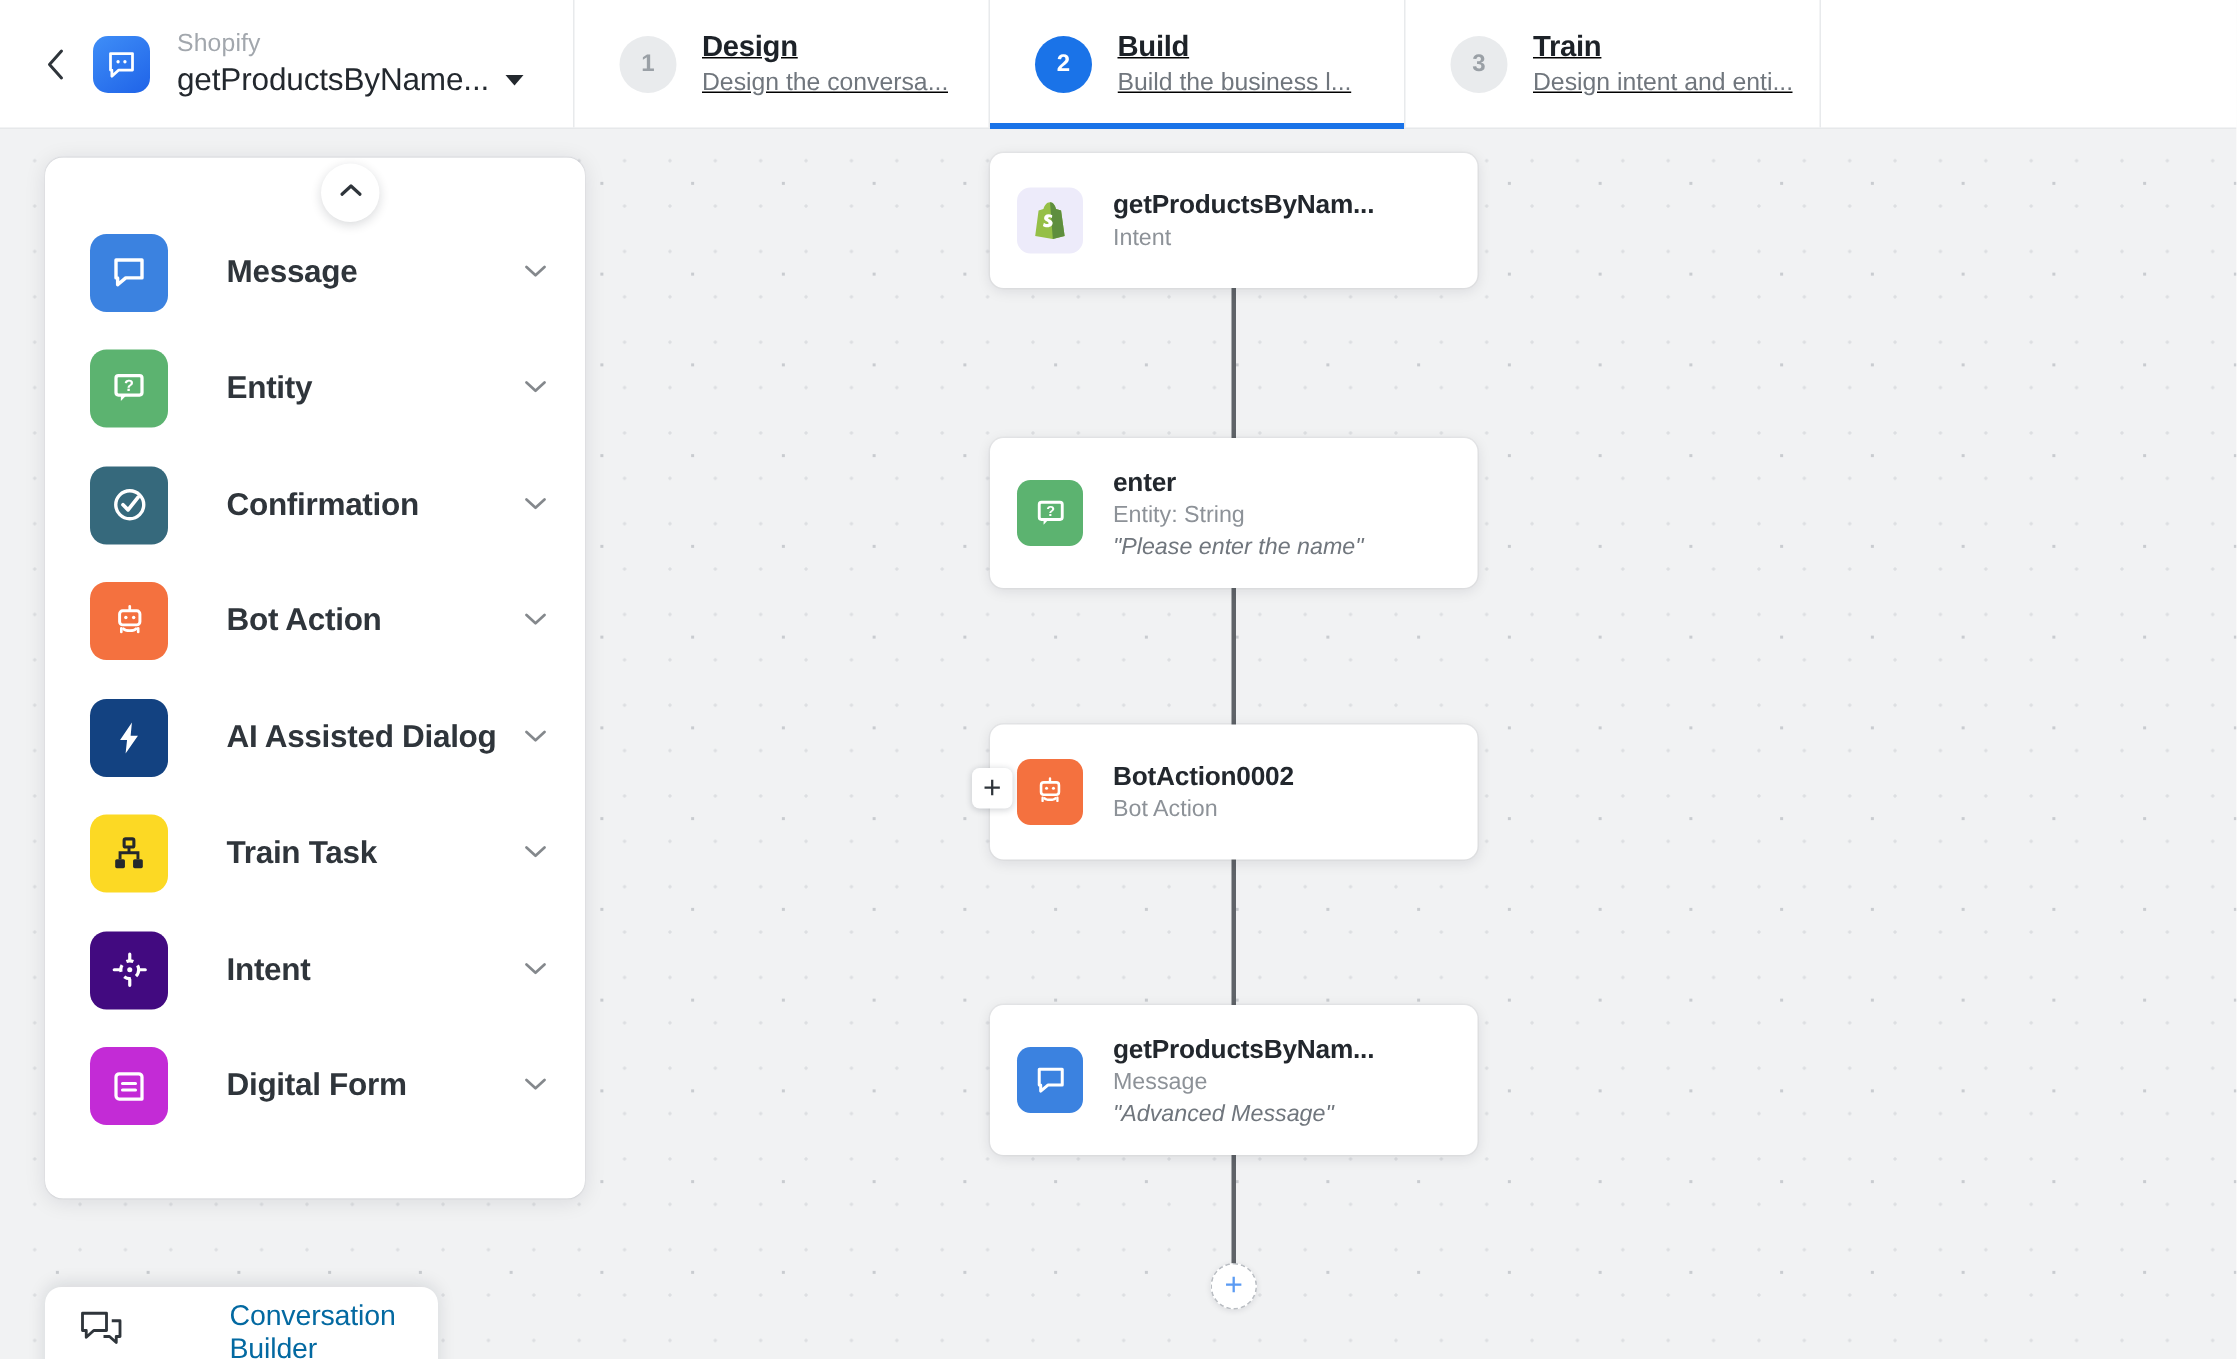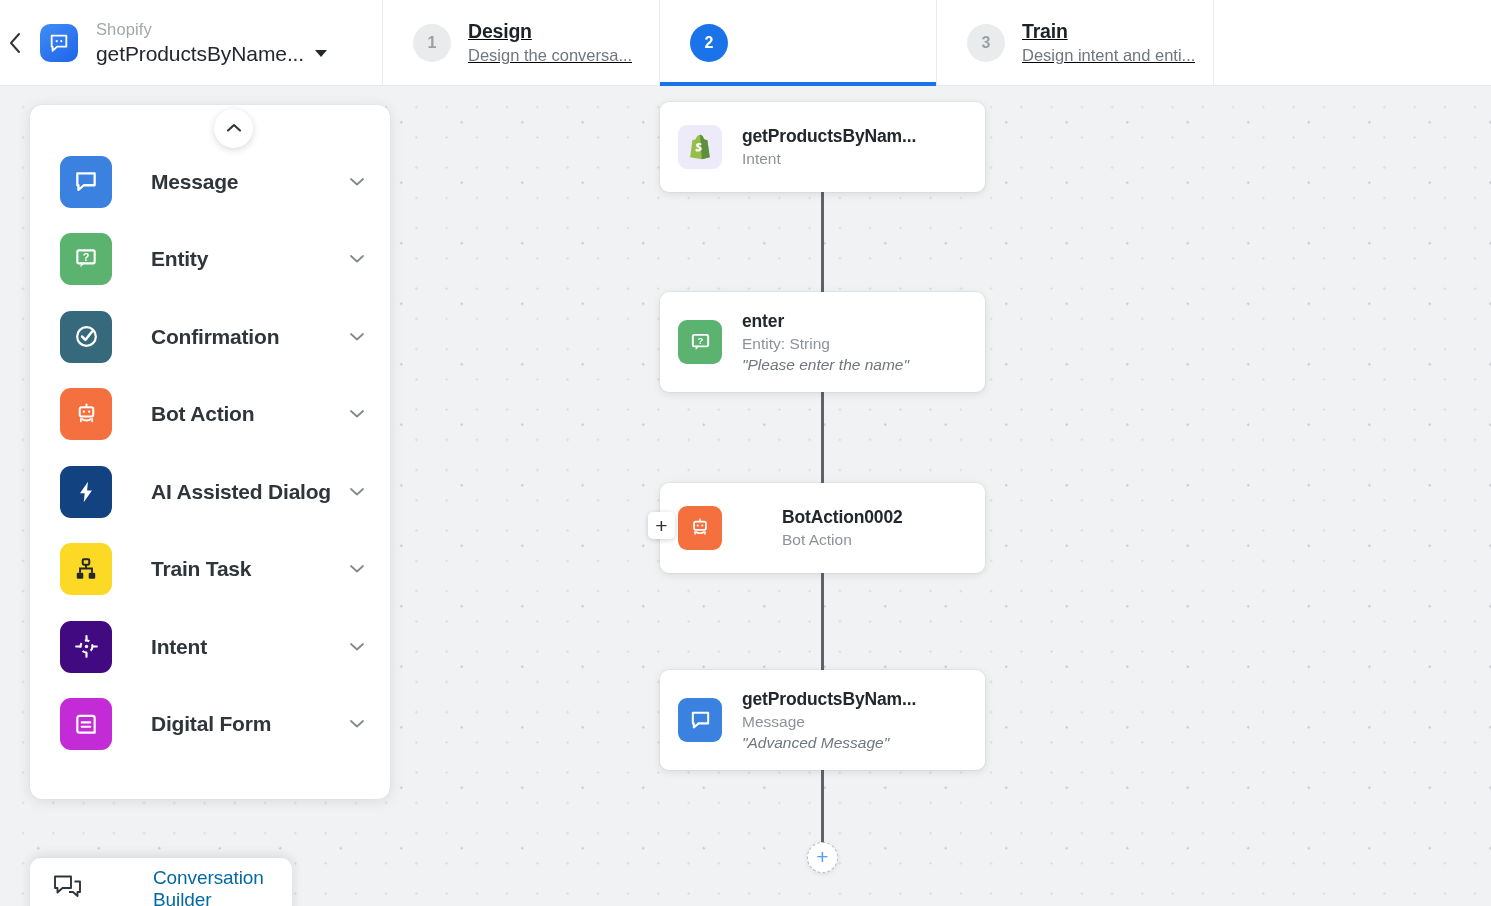--- a/index.html
+++ b/index.html
@@ -11,21 +11,21 @@
   #app { position:relative; width:1491px; height:906px; }
 
   
   .header {
     position:absolute; left:0; top:0; width:1491px; height:86px;
     background:#fff; border-bottom:1px solid #e6e8ea;
     display:flex; align-items:stretch; z-index:30;
   }
   .hdr-left {
     width:383px; display:flex; align-items:center; gap:0;
-    border-right:1px solid #e8eaec; 
+    border-right:1px solid #e8eaec; padding-left:22px;
   }
   .back-btn {
     width:30px; height:30px; display:flex; align-items:center; justify-content:center;
     cursor:pointer; flex:0 0 auto;
   }
   .back-btn svg { display:block; }
   .app-logo {
     width:38px; height:38px; border-radius:10px; flex:0 0 auto;
     background:linear-gradient(145deg,#3f8ef7 0%,#1f63e8 100%);
     display:flex; align-items:center; justify-content:center;
@@ -168,20 +168,24 @@
     <div class="steps">
       <div class="step">
         <div class="num">1</div>
         <div class="txt">
           <div class="t-main">Design</div>
           <div class="t-sub">Design the conversa...</div>
         </div>
       </div>
       <div class="step active">
         <div class="num">2</div>
+        <div class="txt">
+          <div class="t-main">Build</div>
+          <div class="t-sub">Build the business l...</div>
+        </div>
       </div>
       <div class="step">
         <div class="num">3</div>
         <div class="txt">
           <div class="t-main">Train</div>
           <div class="t-sub">Design intent and enti...</div>
         </div>
       </div>
     </div>
   </div>
@@ -358,21 +362,21 @@
           </svg>
       </div>
       <div class="node-txt">
         <div class="node-title">enter</div>
         <div class="node-sub">Entity: String</div>
         <div class="node-quote">"Please enter the name"</div>
       </div>
     </div>
 
     <div class="plus-tag" style="left:648px; top:426px;">+</div>
-    <div class="node" style="left:660px; top:397px; height:90px;gap:40px;">
+    <div class="node" style="left:660px; top:397px; height:90px;">
       <div class="node-ico" style="background:#F4713F">
         <svg width="22" height="22" viewBox="0 0 24 24">
             <rect x="5.5" y="5" width="13" height="9" rx="2" fill="none" stroke="#fff" stroke-width="1.9"></rect>
             <circle cx="9.5" cy="9.3" r="1.1" fill="#fff"></circle>
             <circle cx="14.5" cy="9.3" r="1.1" fill="#fff"></circle>
             <path d="M12 2.2v2.6" stroke="#fff" stroke-width="1.7" stroke-linecap="round"></path>
             <path d="M8 16.5c1.3 1.6 6.7 1.6 8 0" fill="none" stroke="#fff" stroke-width="1.8" stroke-linecap="round"></path>
             <path d="M6.6 16.2v2.3M17.4 16.2v2.3" stroke="#fff" stroke-width="1.7" stroke-linecap="round"></path>
           </svg>
       </div>

